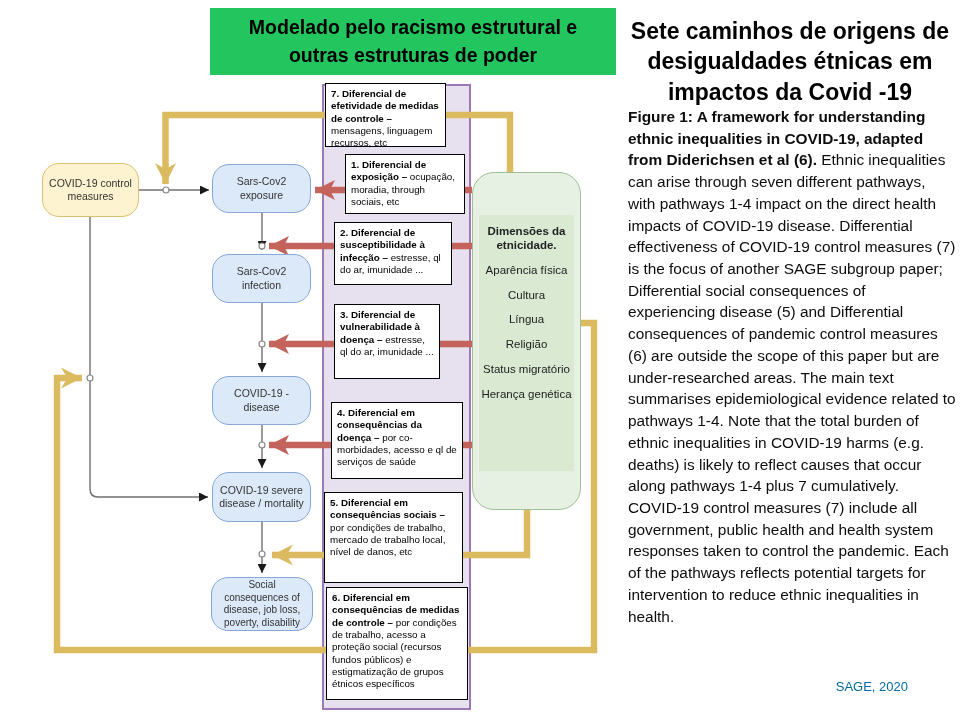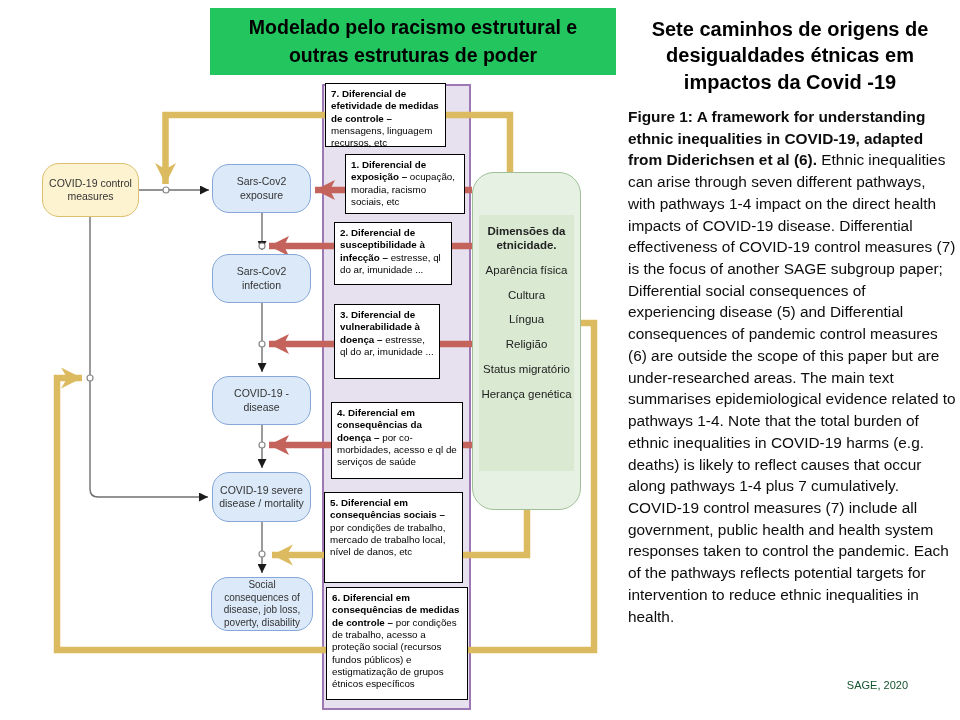--- a/index.html
+++ b/index.html
@@ -40,26 +40,26 @@
   .green-inner{position:absolute;left:6px;right:6px;top:42px;bottom:38px;background:#d9e9d2;
     text-align:center;font-size:11.5px;color:#222;padding-top:9px;box-sizing:border-box}
   .green-title{font-weight:bold;line-height:1.25;margin-bottom:10px}
   .green-item{margin:11px 0;line-height:1.2}
   
   .header-box{position:absolute;left:210px;top:8px;width:406px;height:67px;background:#22c55e;
     display:flex;align-items:center;justify-content:center;text-align:center;font-weight:bold;
     font-size:19.5px;line-height:1.4;color:#000;z-index:5;padding:0 14px;box-sizing:border-box}
   
   .right-title{position:absolute;left:626px;top:16px;width:328px;text-align:center;
-    font-weight:bold;font-size:20px;line-height:1.32;color:#000;z-index:5}
+    font-weight:bold;font-size:23px;line-height:1.32;color:#000;z-index:5}
   .right-caption{position:absolute;left:628px;top:106px;width:328px;font-size:15.4px;
     line-height:1.41;color:#0d0d0d;z-index:5}
   .right-caption .cap-bold{font-weight:bold}
   .sage{position:absolute;left:628px;top:679px;width:326px;text-align:right;padding-right:46px;
-    box-sizing:border-box;font-size:11px;color:#14532d;z-index:5}
+    box-sizing:border-box;font-size:13px;color:#0369a1;z-index:5}
 </style>
 </head>
 <body>
 
 <div class="band"></div>
 
 <svg class="connectors" width="960" height="720">
   <defs>
     <marker id="mgray" markerUnits="userSpaceOnUse" viewBox="0 0 10 10" refX="10" refY="5" markerWidth="9" markerHeight="9" orient="auto">
       <path d="M0,0 L10,5 L0,10 z" fill="#1a1a1a"></path>
@@ -122,21 +122,21 @@
 <div class="node node-blue n-social">
   <span>Social consequences of disease, job loss, poverty, disability</span>
 </div>
 
 <div class="pbox p7">
   <b>7. Diferencial de efetividade de medidas de controle –</b>
   <span>mensagens, linguagem recursos, etc</span>
 </div>
 <div class="pbox p1">
   <b>1. Diferencial de exposição –</b>
-  <span>ocupação, moradia, racismo sociais, etc</span>
+  <span>ocupação, moradia, through sociais, etc</span>
 </div>
 <div class="pbox p2">
   <b>2. Diferencial de susceptibilidade à infecção –</b>
   <span>estresse, ql do ar, imunidade ...</span>
 </div>
 <div class="pbox p3">
   <b>3. Diferencial de vulnerabilidade à doença –</b>
   <span>estresse, ql do ar, imunidade ...</span>
 </div>
 <div class="pbox p4">

